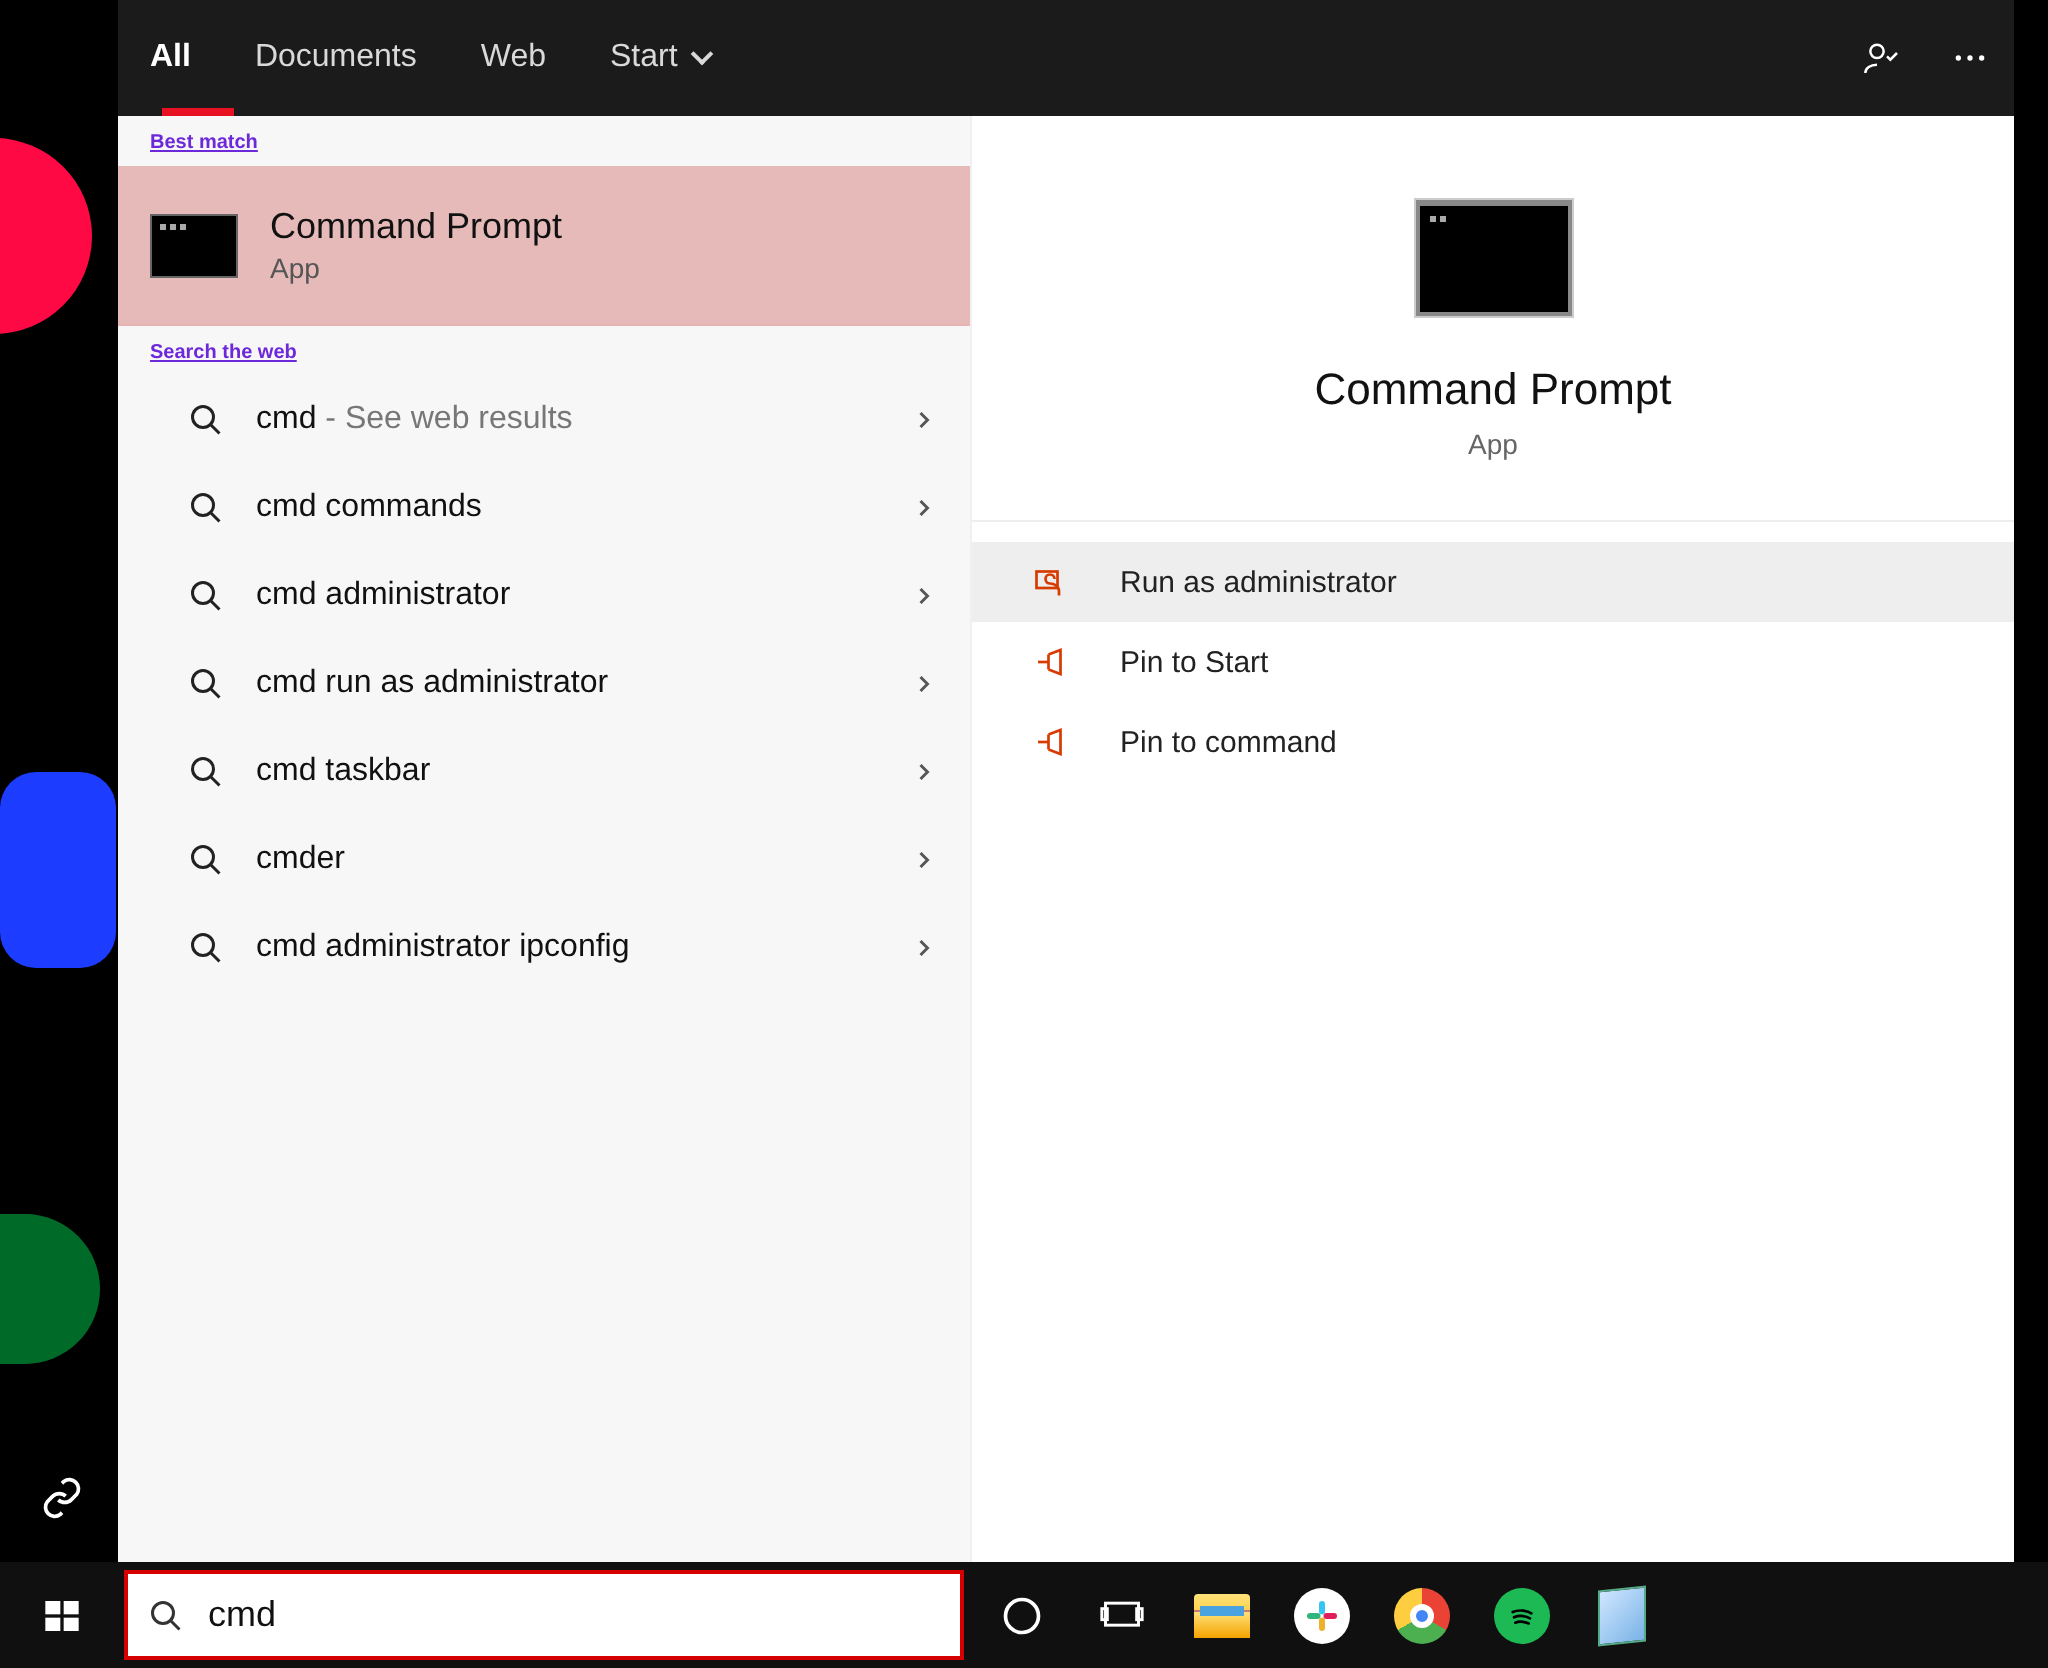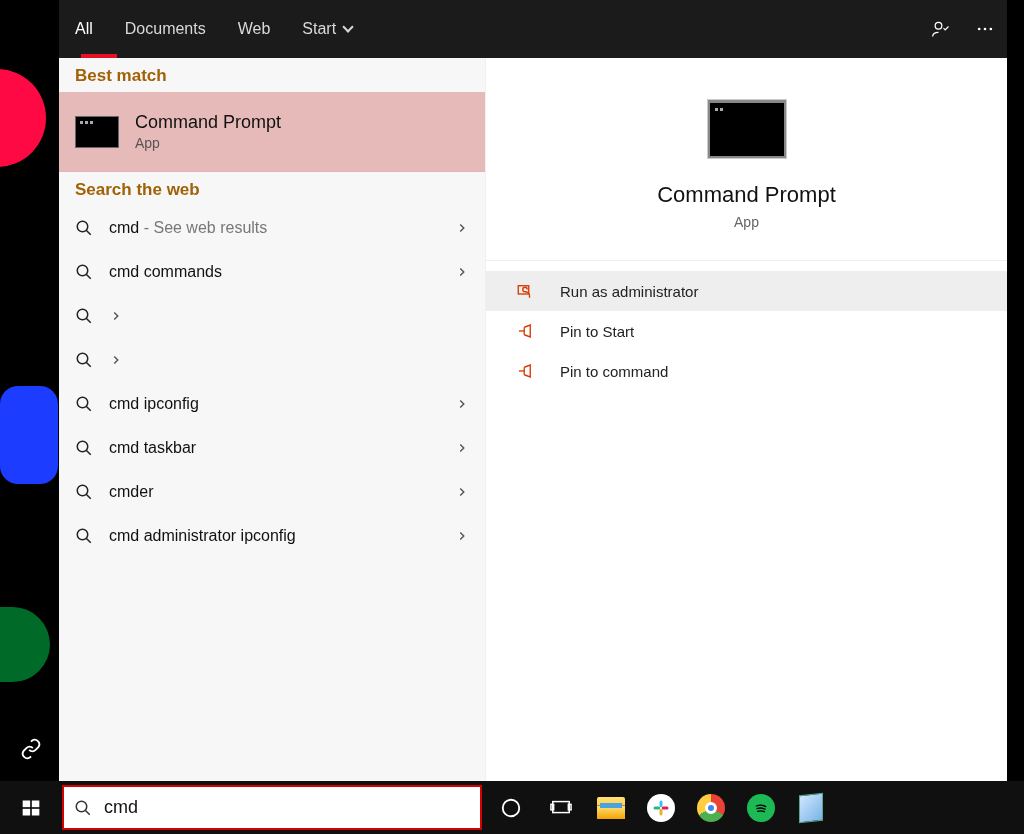--- a/index.html
+++ b/index.html
@@ -14,36 +14,36 @@
     .b-blue { left:0px; top:386px; width:58px; height:98px; background:#1c3cff; border-radius:18px;}
     .b-green{ left:0px; top:607px; width:50px; height:75px; background:#006b28; border-top-right-radius:47px; border-bottom-right-radius:47px; border-top-left-radius:0; border-bottom-left-radius:0;}
 
     .link-icon { position:absolute; left:20px; top:738px; color:#fff; z-index:1;}
 
     
     .panel { position:absolute; left:59px; top:0; width:948px; height:781px; background:#fff; box-shadow:0 0 0 1px rgba(0,0,0,.08); z-index:2; display:flex; flex-direction:column;}
 
     .tabbar { height:58px; background:#1b1b1b; display:flex; align-items:stretch; color:#d9d9d9; position:relative;}
     .tab { display:flex; align-items:center; padding:0 16px; font-size:16px; cursor:pointer;}
-    .tab.active { color:#fff; font-weight:400;}
+    .tab.active { color:#fff; font-weight:700;}
     .tab.active::after { content:""; position:absolute; bottom:0; height:4px; width:36px; background:#e81123; left:22px;}
     .tabbar .sp { flex:1;}
     .tabbar .iconbtn { width:44px; display:flex; align-items:center; justify-content:center; color:#fff; cursor:pointer;}
 
     .content { flex:1; display:flex; min-height:0;}
 
     .left { width:427px; background:#f7f7f7; border-right:1px solid #f0f0f0; display:flex; flex-direction:column;}
-    .section-hdr { padding:8px 16px 6px 16px; font-size:17px; font-weight:700; color:#a16207;}
+    .section-hdr { padding:8px 16px 6px 16px; font-size:10px; font-weight:700; color:#6d28d9;text-decoration:underline;}
     .best-match { display:flex; align-items:center; height:80px; padding:0 16px; background:#e7baba; border-bottom:1px solid #e7b2b2;}
     .cmd-icon-sm { width:44px; height:32px; background:#000; border:1px solid #666; margin-right:16px; position:relative;}
     .cmd-icon-sm::before{content:""; position:absolute; top:4px; left:4px; width:3px; height:3px; background:#aaa; box-shadow:5px 0 #aaa, 10px 0 #aaa;}
     .bm-title { font-size:18px; color:#111;}
     .bm-sub { font-size:14px; color:#555; margin-top:2px;}
 
-    .wrow { display:flex; align-items:center; height:44px; padding:0 16px; cursor:pointer;}
+    .wrow { display:flex; align-items:center; height:44px; padding:0 16px; cursor:pointer;margin-left:19px;}
     .wrow .mag { width:20px; margin-right:14px; color:#222;}
     .wrow .label { flex:1; font-size:16px; color:#111;}
     .wrow .label .bold { font-weight:400;}
     .wrow .sub { color:#777; font-size:16px;}
     .wrow .chev { color:#555;}
 
     .right { flex:1; background:#fff; display:flex; flex-direction:column; align-items:stretch;}
     .hero { display:flex; flex-direction:column; align-items:center; padding:42px 0 30px 0; border-bottom:1px solid #eee;}
     .cmd-icon-lg { width:78px; height:58px; background:#000; border:2px solid #888; border-top-width:3px; position:relative; box-shadow:0 0 0 1px #ccc;}
     .cmd-icon-lg::before{content:"";position:absolute;top:5px;left:5px;width:3px;height:3px;background:#aaa;box-shadow:5px 0 #aaa;}
@@ -153,47 +153,35 @@
                 </svg>
               </span>
             </div>
             <div class="wrow">
               <span class="mag">
                 <svg width="18" height="18" viewBox="0 0 24 24" fill="none" stroke="currentColor" stroke-width="2">
                   <circle cx="10" cy="10" r="7"></circle>
                   <line x1="21" y1="21" x2="15" y2="15"></line>
                 </svg>
               </span>
-              <span class="chev">
-                <svg width="14" height="14" viewBox="0 0 24 24" fill="none" stroke="currentColor" stroke-width="2.5">
-                  <polyline points="9 18 15 12 9 6"></polyline>
-                </svg>
-              </span>
-            </div>
-            <div class="wrow">
-              <span class="mag">
-                <svg width="18" height="18" viewBox="0 0 24 24" fill="none" stroke="currentColor" stroke-width="2">
-                  <circle cx="10" cy="10" r="7"></circle>
-                  <line x1="21" y1="21" x2="15" y2="15"></line>
-                </svg>
-              </span>
-              <span class="chev">
-                <svg width="14" height="14" viewBox="0 0 24 24" fill="none" stroke="currentColor" stroke-width="2.5">
-                  <polyline points="9 18 15 12 9 6"></polyline>
-                </svg>
-              </span>
-            </div>
-            <div class="wrow">
-              <span class="mag">
-                <svg width="18" height="18" viewBox="0 0 24 24" fill="none" stroke="currentColor" stroke-width="2">
-                  <circle cx="10" cy="10" r="7"></circle>
-                  <line x1="21" y1="21" x2="15" y2="15"></line>
-                </svg>
-              </span>
-              <span class="label">cmd <span class="bold">ipconfig</span></span>
+              <span class="label">cmd <span class="bold">administrator</span></span>
+              <span class="chev">
+                <svg width="14" height="14" viewBox="0 0 24 24" fill="none" stroke="currentColor" stroke-width="2.5">
+                  <polyline points="9 18 15 12 9 6"></polyline>
+                </svg>
+              </span>
+            </div>
+            <div class="wrow">
+              <span class="mag">
+                <svg width="18" height="18" viewBox="0 0 24 24" fill="none" stroke="currentColor" stroke-width="2">
+                  <circle cx="10" cy="10" r="7"></circle>
+                  <line x1="21" y1="21" x2="15" y2="15"></line>
+                </svg>
+              </span>
+              <span class="label">cmd <span class="bold">run as administrator</span></span>
               <span class="chev">
                 <svg width="14" height="14" viewBox="0 0 24 24" fill="none" stroke="currentColor" stroke-width="2.5">
                   <polyline points="9 18 15 12 9 6"></polyline>
                 </svg>
               </span>
             </div>
             <div class="wrow">
               <span class="mag">
                 <svg width="18" height="18" viewBox="0 0 24 24" fill="none" stroke="currentColor" stroke-width="2">
                   <circle cx="10" cy="10" r="7"></circle>

